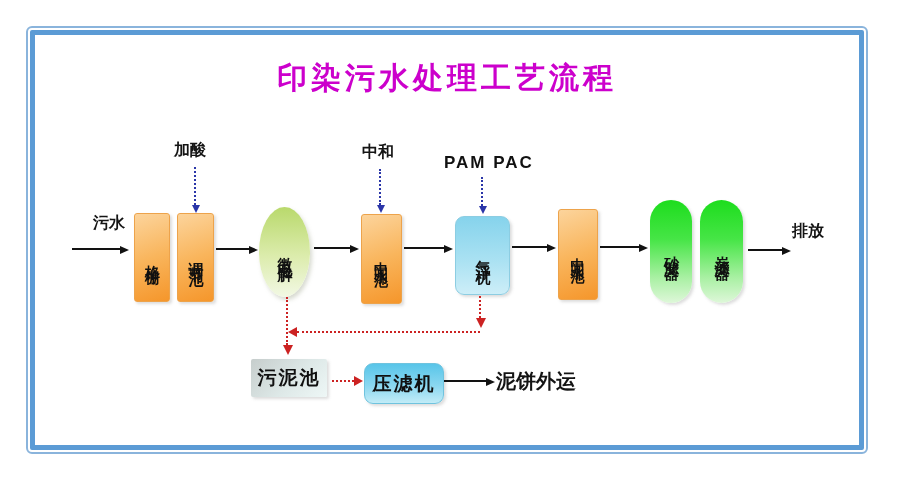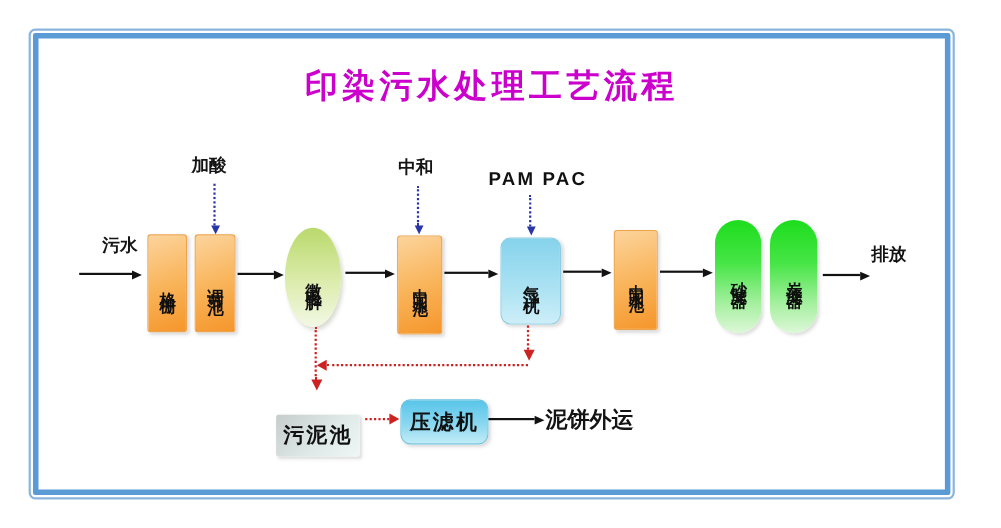--- a/index.html
+++ b/index.html
@@ -134,21 +134,21 @@
     <span class="vtext">炭滤器</span>
   </div>
 
   <div class="harrow" style="left:748px;top:249px;width:34px;"></div>
   <div class="lbl" style="left:792px;top:221px;">排放</div>
 
   <div class="vdot-red down-head" style="left:286px;top:297px;height:48px;"></div>
   <div class="hdot-red left-head" style="left:297px;top:331px;width:183px;"></div>
   <div class="vdot-red down-head" style="left:479px;top:296px;height:22px;"></div>
 
-  <div class="node gray-box" style="left:251px;top:377px;width:76px;height:38px;">
+  <div class="node gray-box" style="left:251px;top:359px;width:76px;height:38px;">
     <span class="htext">污泥池</span>
   </div>
 
   <div class="hdot-red right-head" style="left:332px;top:380px;width:22px;"></div>
 
   <div class="node press-box" style="left:364px;top:363px;width:78px;height:39px;">
     <span class="htext">压滤机</span>
   </div>
 
   <div class="harrow" style="left:444px;top:380px;width:42px;"></div>

